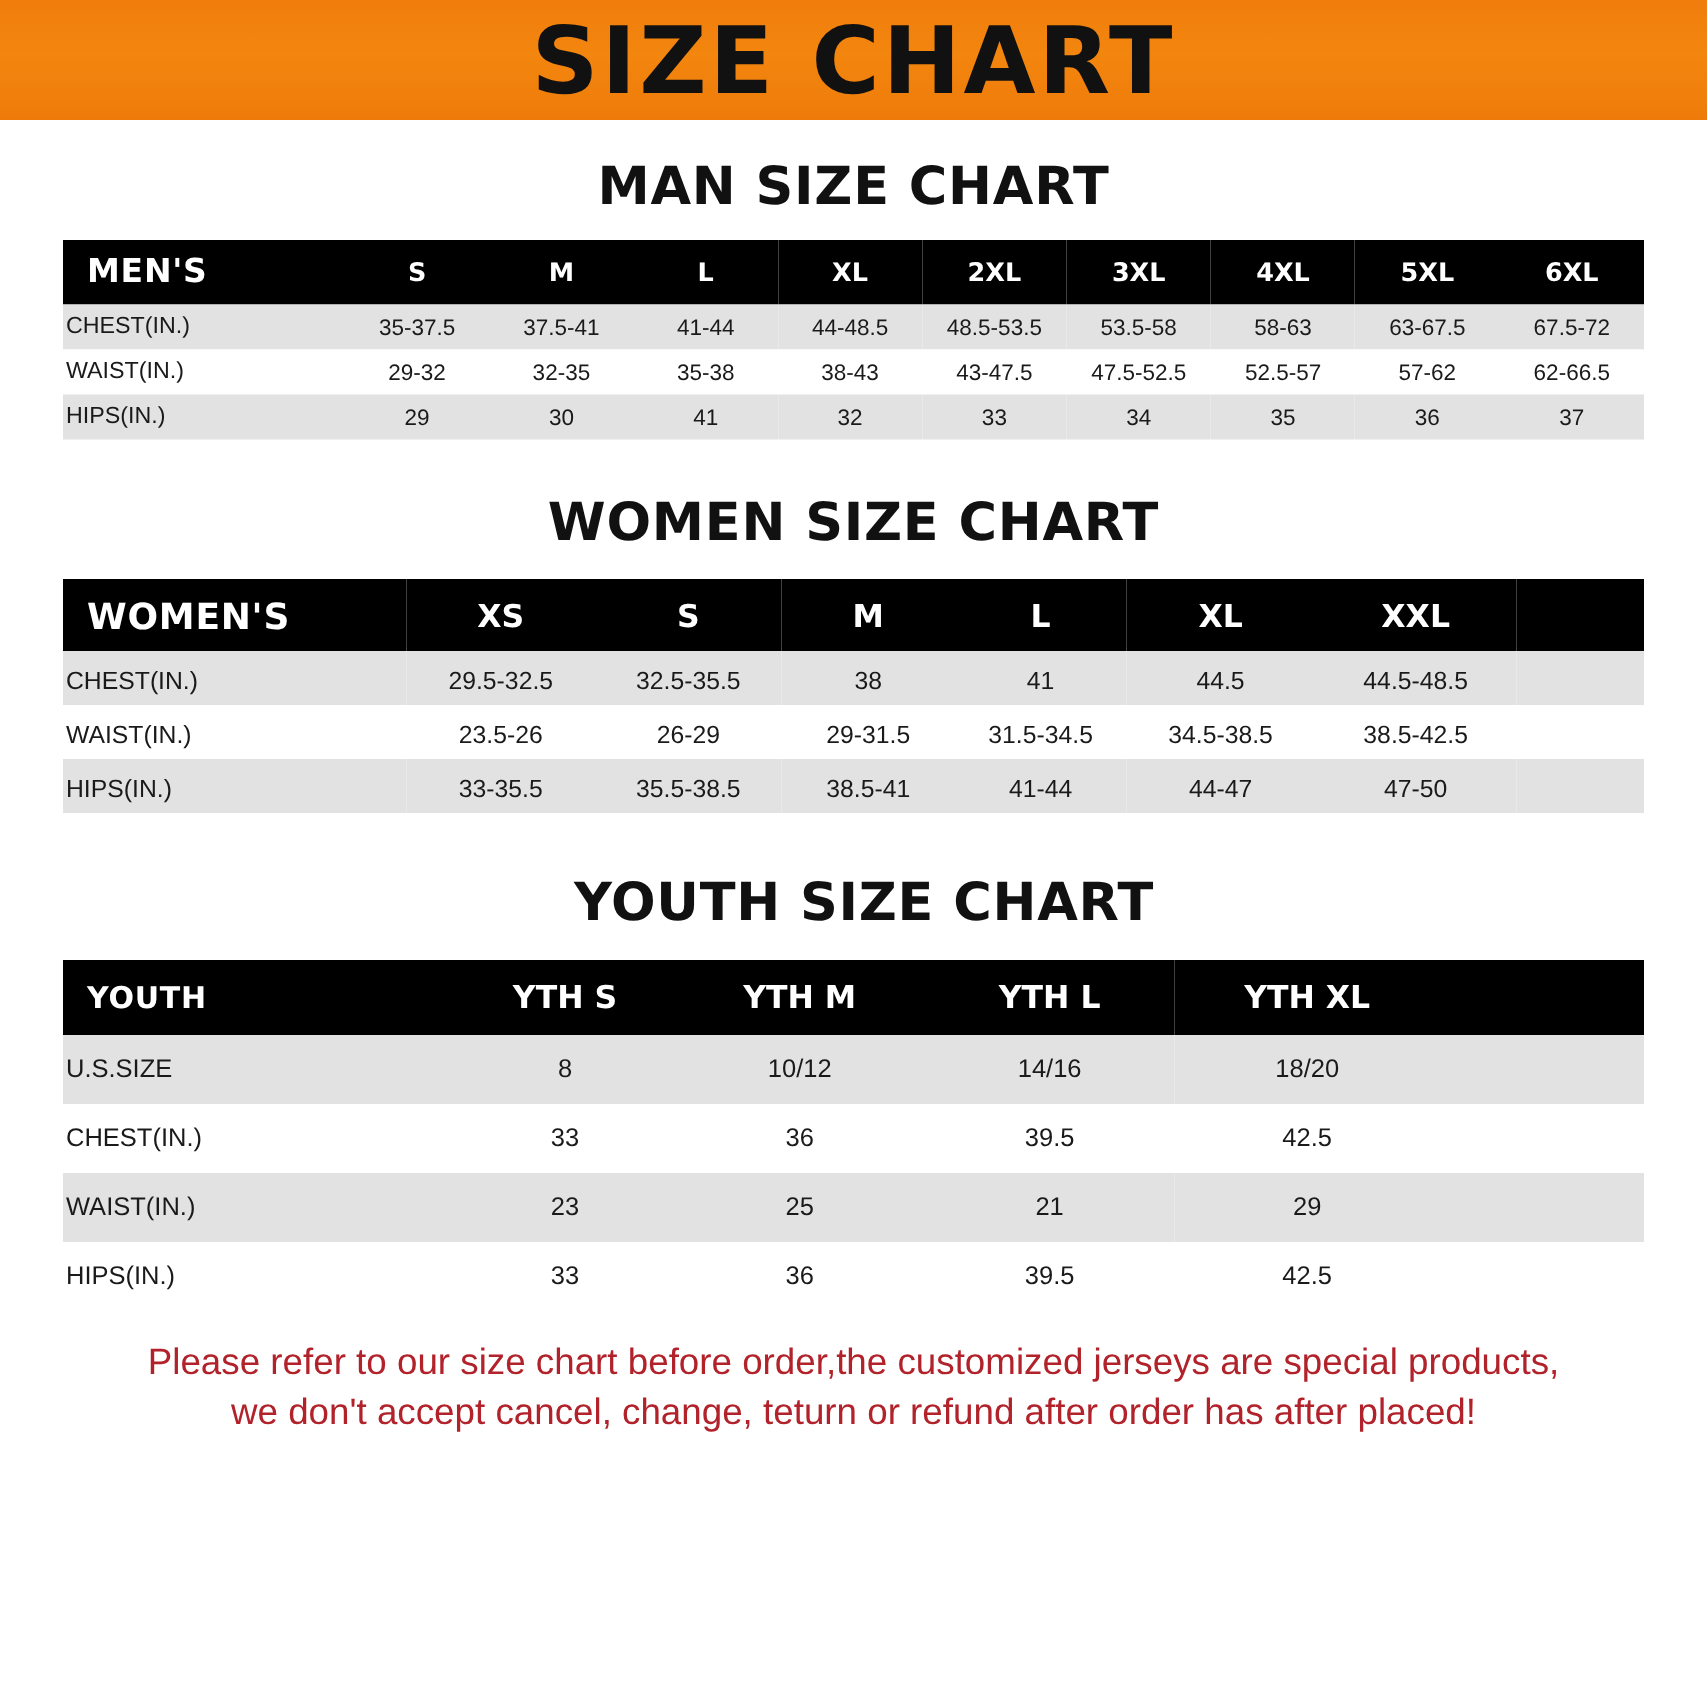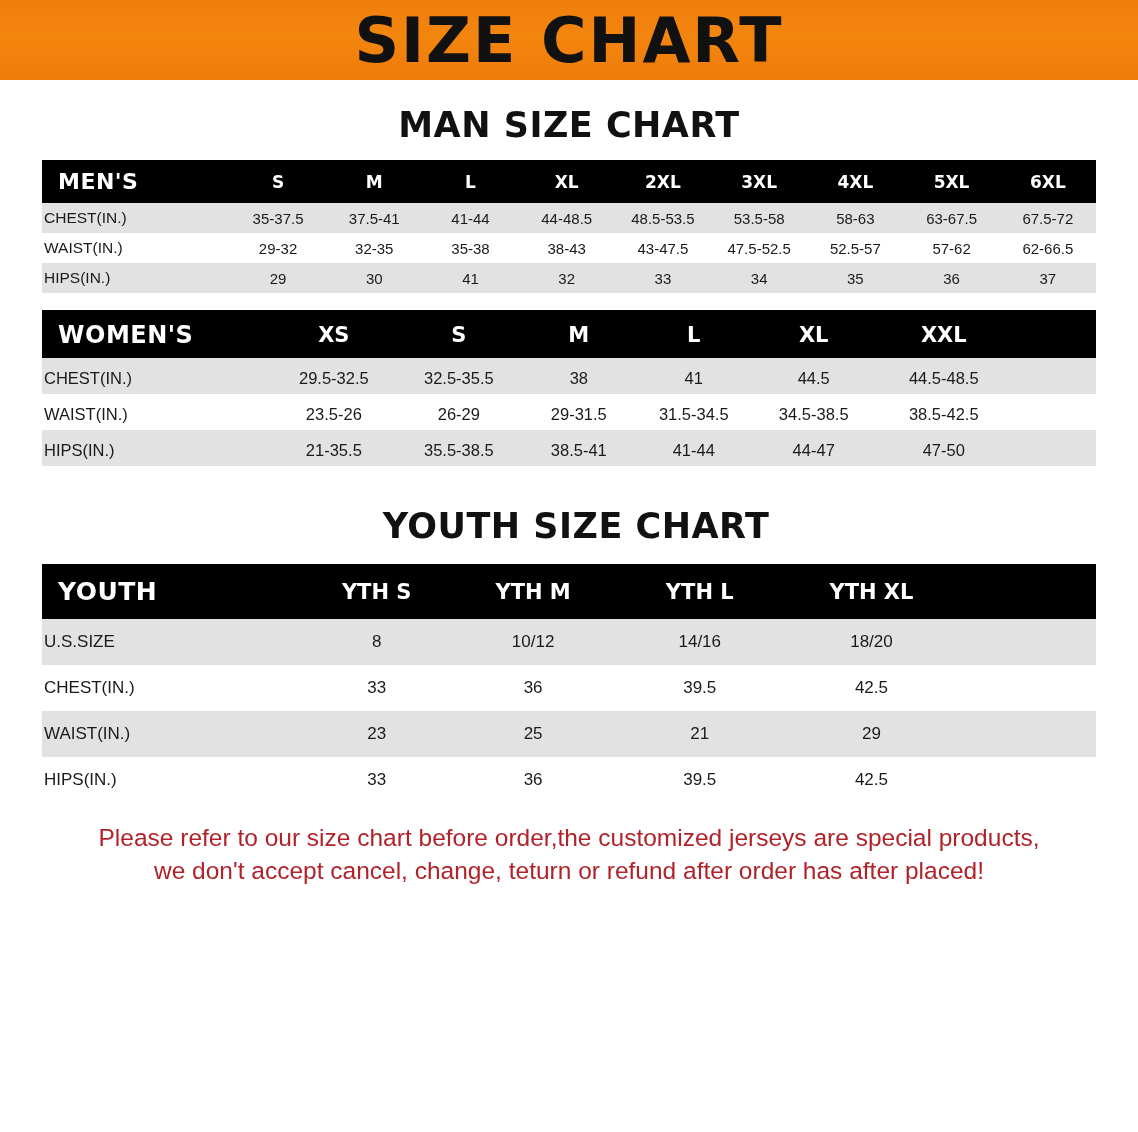--- a/index.html
+++ b/index.html
@@ -93,21 +93,21 @@
 
   
   .women-table thead th { font-size: 21px; }
   .women-table thead th.first { font-size: 24px; }
   .women-table tbody td { font-size: 16.5px; }
   .women-table thead th, .women-table tbody td { padding-top: 11px; }
   .women-table { margin-top: 17px; }
 
   
   .youth-table thead th { font-size: 21px; }
-  .youth-table thead th.first { font-size: 25px; margin-top: 48px; }
+  .youth-table thead th.first { font-size: 20px; margin-top: 48px; }
   .youth-table tbody td { font-size: 17px; }
   .youth-table thead th, .youth-table tbody td { padding-top: 13px; padding-bottom: 13px; }
   .youth-table { margin-top: 18px; }
 
   
   .note {
     margin: 18px 40px 0 40px;
     color: #b2222a;
     font-family: "Liberation Sans", sans-serif;
     font-size: 24.5px;
@@ -176,20 +176,21 @@
           <td>33</td>
           <td>34</td>
           <td>35</td>
           <td>36</td>
           <td>37</td>
         </tr>
       </tbody>
     </table>
   </div>
 
+  <div class="section-title title-women">WOMEN SIZE CHART</div>
   <div class="table-wrap">
     <table class="women-table">
       <thead>
         <tr>
           <th class="first" style="width:21%">WOMEN'S</th>
           <th style="width:12%">XS</th>
           <th style="width:12%">S</th>
           <th style="width:11%">M</th>
           <th style="width:11%">L</th>
           <th style="width:12%">XL</th>
@@ -213,21 +214,21 @@
           <td>23.5-26</td>
           <td>26-29</td>
           <td>29-31.5</td>
           <td>31.5-34.5</td>
           <td>34.5-38.5</td>
           <td>38.5-42.5</td>
           <td></td>
         </tr>
         <tr class="shade">
           <td class="first">HIPS(IN.)</td>
-          <td>21-35.5</td>
+          <td>33-35.5</td>
           <td>35.5-38.5</td>
           <td>38.5-41</td>
           <td>41-44</td>
           <td>44-47</td>
           <td>47-50</td>
           <td></td>
         </tr>
       </tbody>
     </table>
   </div>

